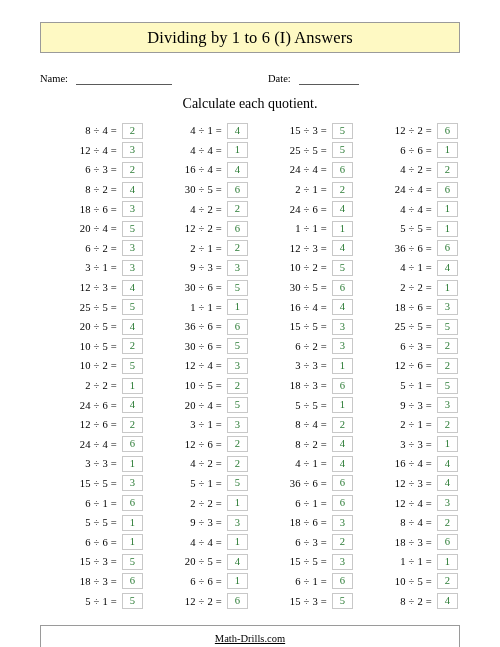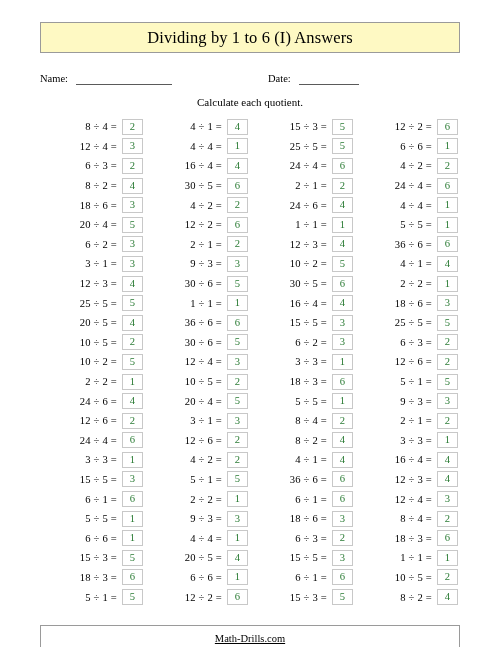--- a/index.html
+++ b/index.html
@@ -57,21 +57,21 @@
     height: 11px;
   }
   .rule-name { width: 96px; margin-left: 8px; }
   .rule-date { width: 94px; margin-left: 8px; }
   .rule-score { width: 60px; margin-left: 8px; }
   .spacer-a { width: 44px; }
   .spacer-b { width: 52px; }
 
   .instruction {
     text-align: center;
-    font-size: 11px;
+    font-size: 14px;
     margin-top: 7px;
   }
   
   .grid {
     margin-top: 9px;
     display: grid;
     grid-template-columns: repeat(4, 1fr);
     column-gap: 0px;
     row-gap: 0px;
   }

